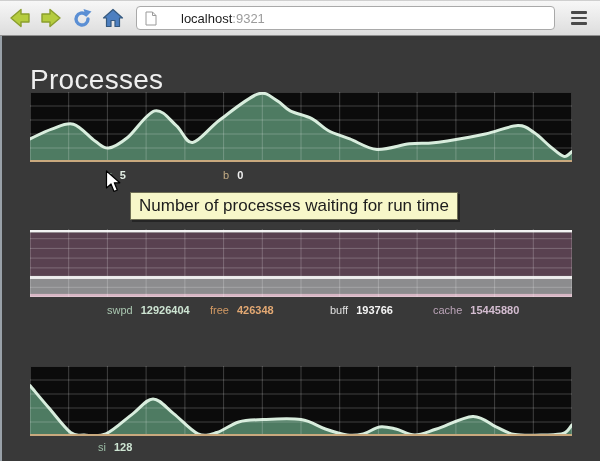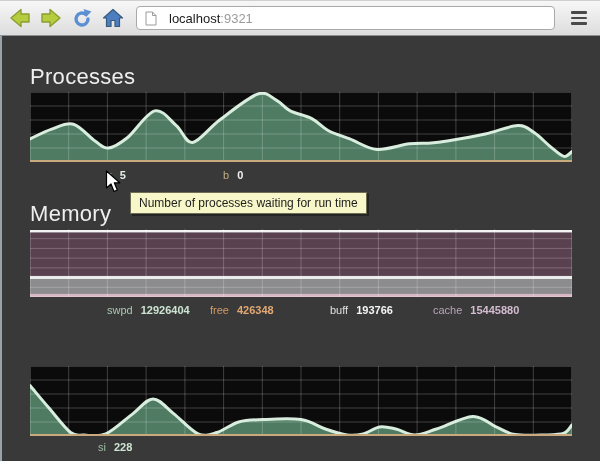--- a/index.html
+++ b/index.html
@@ -10,40 +10,40 @@
   
   .toolbar{
     position:absolute;top:0;left:0;width:600px;height:36px;box-sizing:border-box;
     background:linear-gradient(#f7f7f7,#dddddd);
     border-top:1px solid #cfcfcf;border-bottom:1px solid #8f8f8f;
     display:flex;align-items:center;padding:0 7px;gap:5px;z-index:50;
   }
   .nav-btn{width:26px;height:26px;display:flex;align-items:center;justify-content:center;flex:0 0 auto;cursor:pointer}
   .url-bar{
     flex:1;height:22px;background:#ffffff;border:1px solid #a9a9a9;border-radius:4px;
-    display:flex;align-items:center;padding:0 8px;gap:12px;margin:0 5px;min-width:0;
+    display:flex;align-items:center;padding:0 8px;gap:24px;margin:0 5px;min-width:0;
   }
   .url-text{font-size:13px;white-space:nowrap}
   .url-host{color:#1b1b1b}
   .url-port{color:#9b9b9b}
   .menu-btn{width:28px;height:24px;display:flex;flex-direction:column;justify-content:center;gap:3px;align-items:center;cursor:pointer}
   .menu-btn i{display:block;width:16px;height:2.6px;background:#4a4a4a;border-radius:1px}
   
   .page{position:absolute;top:36px;left:0;width:600px;height:425px;background:#393939;overflow:hidden}
   .left-edge{position:absolute;left:0;top:0;width:2px;height:100%;background:#99a1a9}
-  .section-title{position:absolute;color:#efefef;font-size:22px;font-weight:400;letter-spacing:.3px}
+  .section-title{position:absolute;color:#efefef;font-size:28px;font-weight:400;letter-spacing:.3px}
   .chart{position:absolute;left:30px;width:542px;display:block}
   .stat{position:absolute;font-size:11px;white-space:nowrap}
   .stat .k{font-weight:400}
   .stat .v{font-weight:700;margin-left:8px}
   
   .tooltip{
     position:absolute;left:130px;top:156px;z-index:60;
     background:#f7f7c9;border:1px solid #6e6e54;box-shadow:2px 2px 0 rgba(0,0,0,.35);
-    color:#1d1d1d;font-size:12px;padding:3px 8px;white-space:nowrap;
+    color:#1d1d1d;font-size:17px;padding:3px 8px;white-space:nowrap;
   }
   .cursor{position:absolute;left:105px;top:134px;z-index:70}
 </style>
 </head>
 <body>
 
 <div class="toolbar">
   <div class="nav-btn">
     <svg width="24" height="22" viewBox="0 0 24 22">
       <polygon points="3,11 13,2.5 13,7 21,7 21,15 13,15 13,19.5" fill="#b5cc3f" stroke="#8a9e2d" stroke-width="1.4" stroke-linejoin="round"></polygon>
@@ -112,21 +112,20 @@
   </div>
   <div class="stat" style="left:223px;top:133px">
     <span class="k" style="color: rgb(194, 171, 132);">b</span><span class="v" style="color: rgb(240, 240, 240);">0</span>
   </div>
 
   <div class="tooltip">Number of processes waiting for run time</div>
   <svg class="cursor" width="17" height="24" viewBox="0 0 17 24">
     <polygon points="1.5,1 1.5,18 6,14 9,21.5 12.3,20 9.3,12.8 14.8,12.8" fill="#ffffff" stroke="#000000" stroke-width="1.2" stroke-linejoin="round"></polygon>
   </svg>
 
-  <div class="section-title" style="left:30px;top:165px">Memory</div>
   <svg class="chart" style="top:193px" width="542" height="68">
       <rect x="0" y="0" width="542" height="68" fill="#0b0b0b"></rect>
       <rect x="0" y="1.0" width="542" height="2.7" fill="#f4f4f4"></rect>
       <rect x="0" y="3.7" width="542" height="43.2" fill="#594150"></rect>
       <rect x="0" y="46.9" width="542" height="3.1" fill="#e9e9e9"></rect>
       <rect x="0" y="50.0" width="542" height="15.0" fill="#8c8c8e"></rect>
       <rect x="0" y="64.9" width="542" height="3.1" fill="#d8b7c5"></rect>
       <line x1="38.7" y1="0" x2="38.7" y2="68" stroke="rgba(255,255,255,0.22)" stroke-width="1"></line>
       <line x1="77.4" y1="0" x2="77.4" y2="68" stroke="rgba(255,255,255,0.22)" stroke-width="1"></line>
       <line x1="116.1" y1="0" x2="116.1" y2="68" stroke="rgba(255,255,255,0.22)" stroke-width="1"></line>
@@ -179,18 +178,18 @@
       <line x1="464.6" y1="0" x2="464.6" y2="70" stroke="rgba(255,255,255,0.22)" stroke-width="1"></line>
       <line x1="503.3" y1="0" x2="503.3" y2="70" stroke="rgba(255,255,255,0.22)" stroke-width="1"></line>
       <line x1="0" y1="14.0" x2="542" y2="14.0" stroke="rgba(255,255,255,0.22)" stroke-width="1"></line>
       <line x1="0" y1="28.0" x2="542" y2="28.0" stroke="rgba(255,255,255,0.22)" stroke-width="1"></line>
       <line x1="0" y1="42.0" x2="542" y2="42.0" stroke="rgba(255,255,255,0.22)" stroke-width="1"></line>
       <line x1="0" y1="56.0" x2="542" y2="56.0" stroke="rgba(255,255,255,0.22)" stroke-width="1"></line>
       <rect x="0.5" y="0.5" width="541" height="69" fill="none" stroke="rgba(255,255,255,0.18)"></rect>
       <line x1="0" y1="69" x2="542" y2="69" stroke="#c9a97e" stroke-width="2"></line>
     </svg>
   <div class="stat" style="left:98px;top:405px">
-    <span class="k" style="color: rgb(156, 189, 166);">si</span><span class="v" style="color: rgb(205, 228, 210);">228</span>
+    <span class="k" style="color: rgb(156, 189, 166);">si</span><span class="v" style="color: rgb(205, 228, 210);">128</span>
   </div>
   <div class="stat" style="left:220px;top:428px">
     <span class="k" style="color: rgb(194, 171, 132);">so</span><span class="v" style="color: rgb(240, 240, 240);">0</span>
   </div>
 </div>
 
 </body></html>

